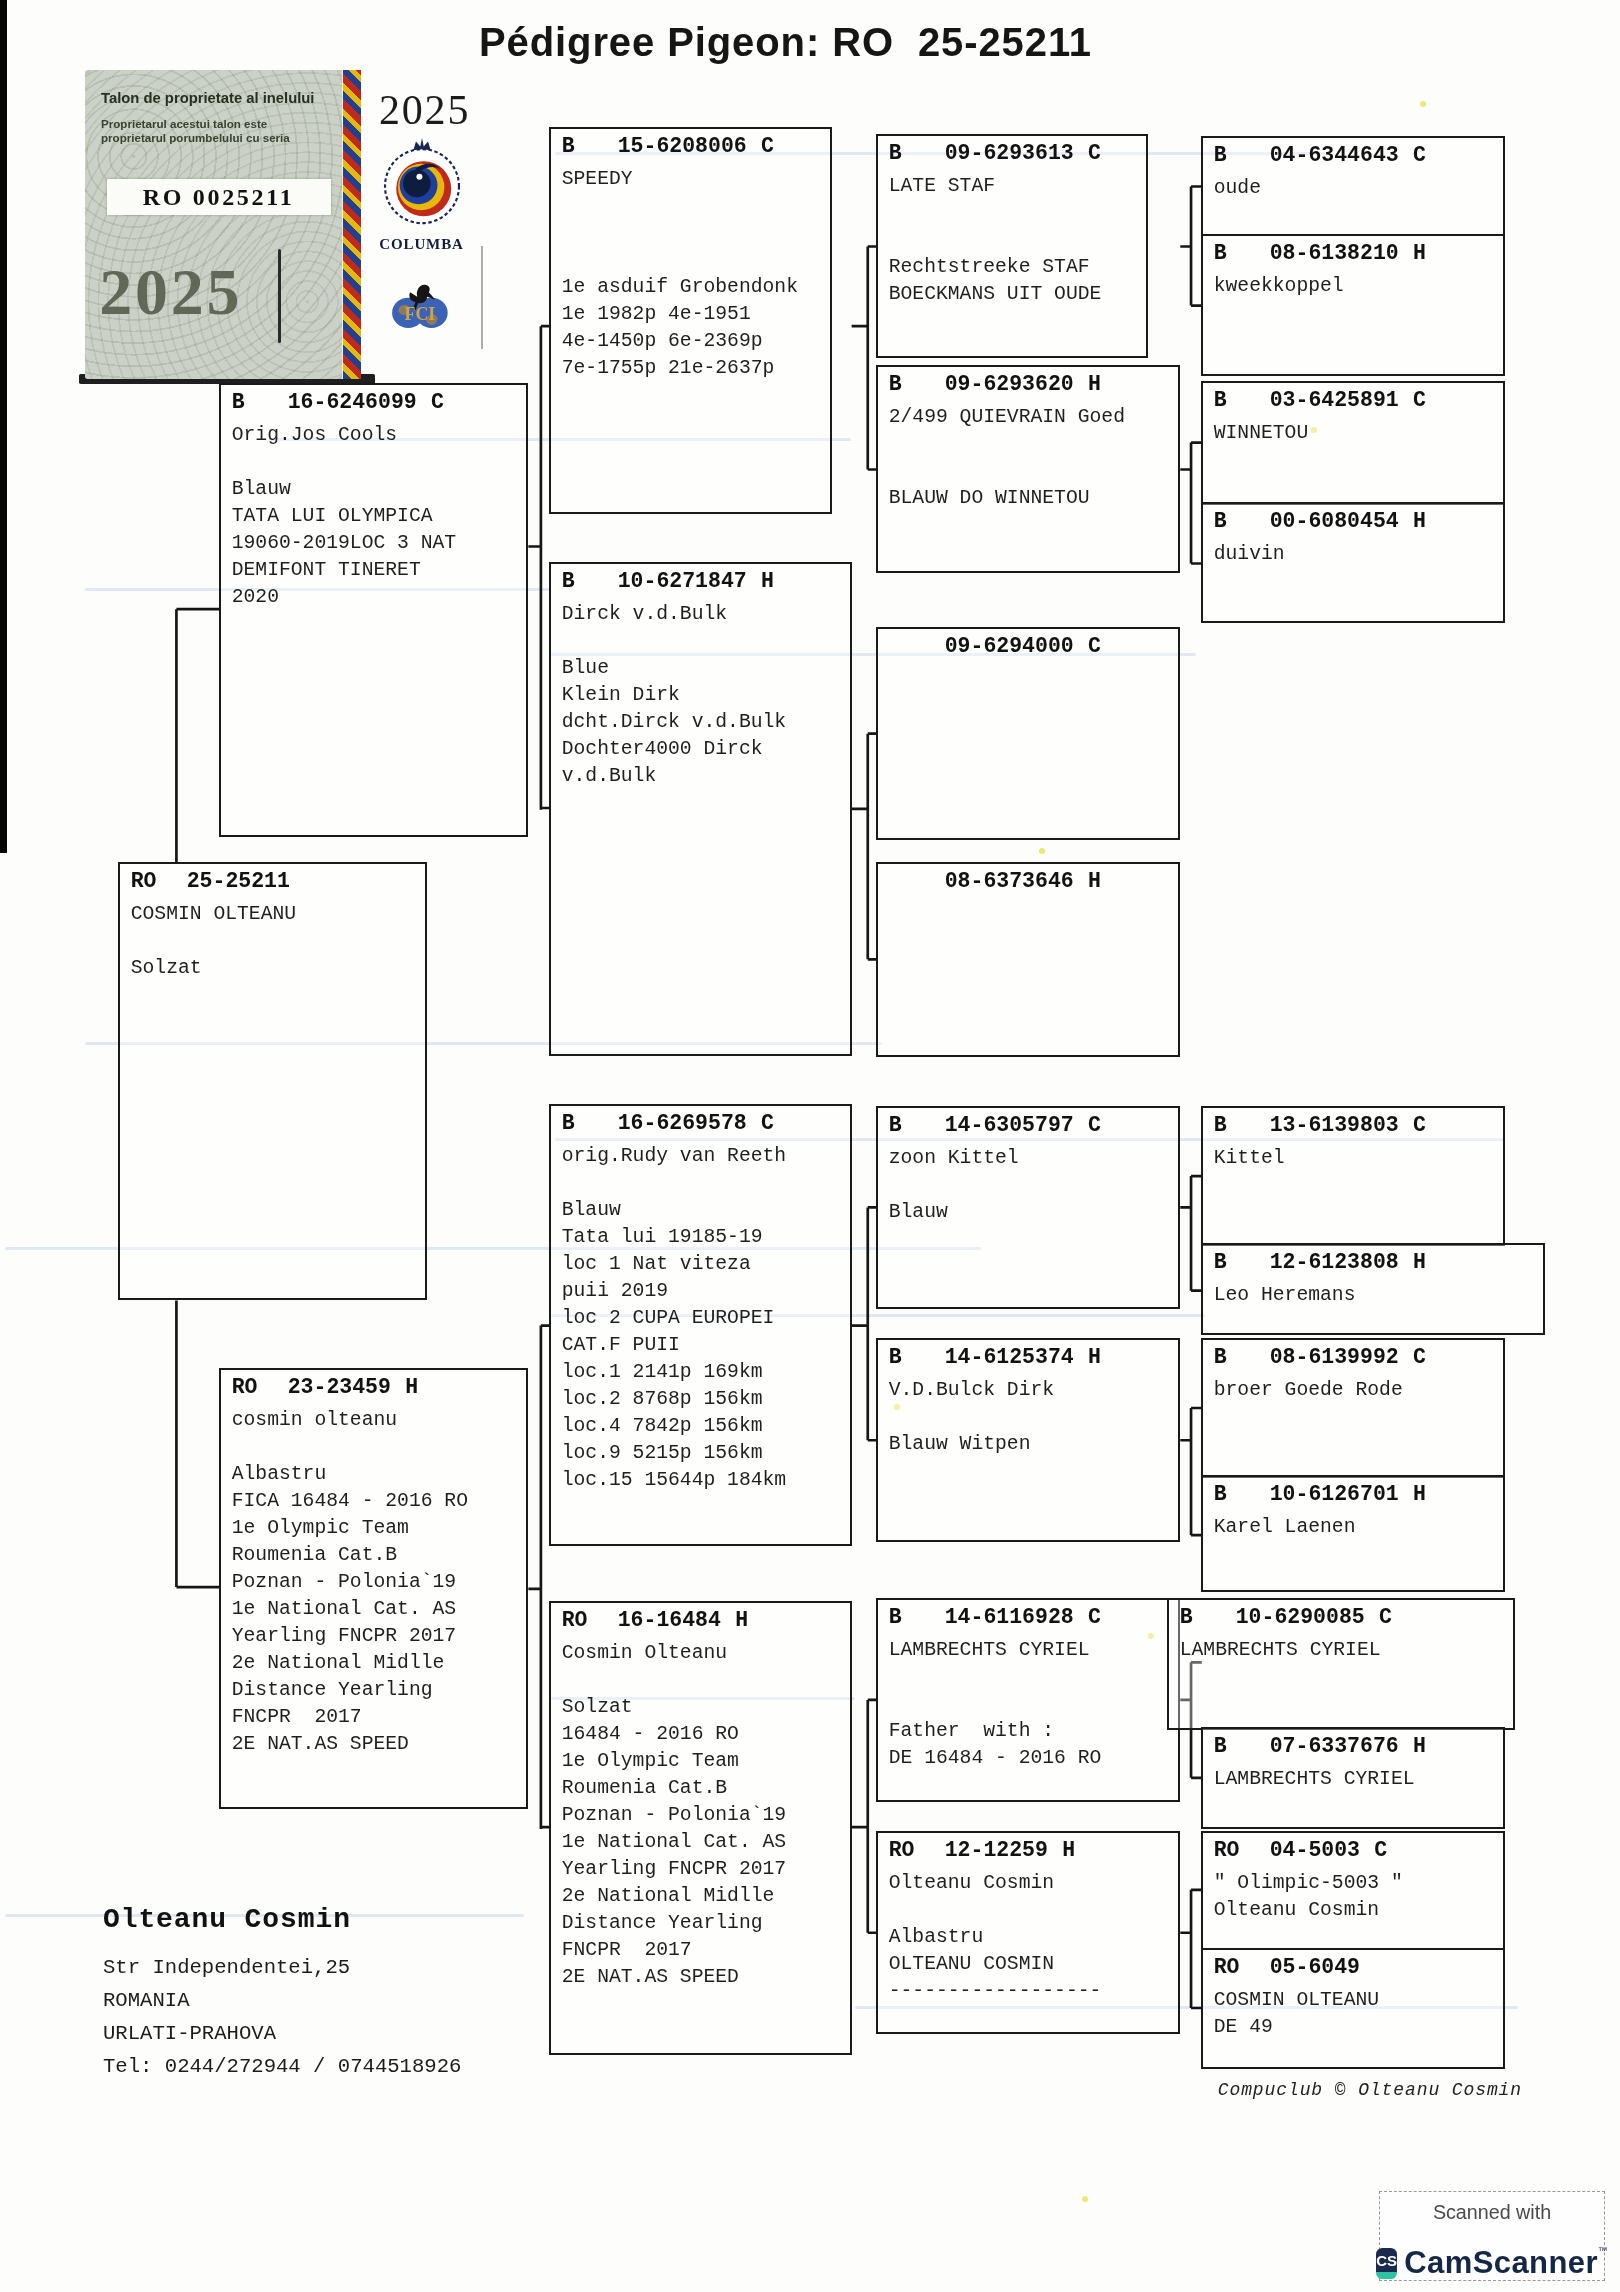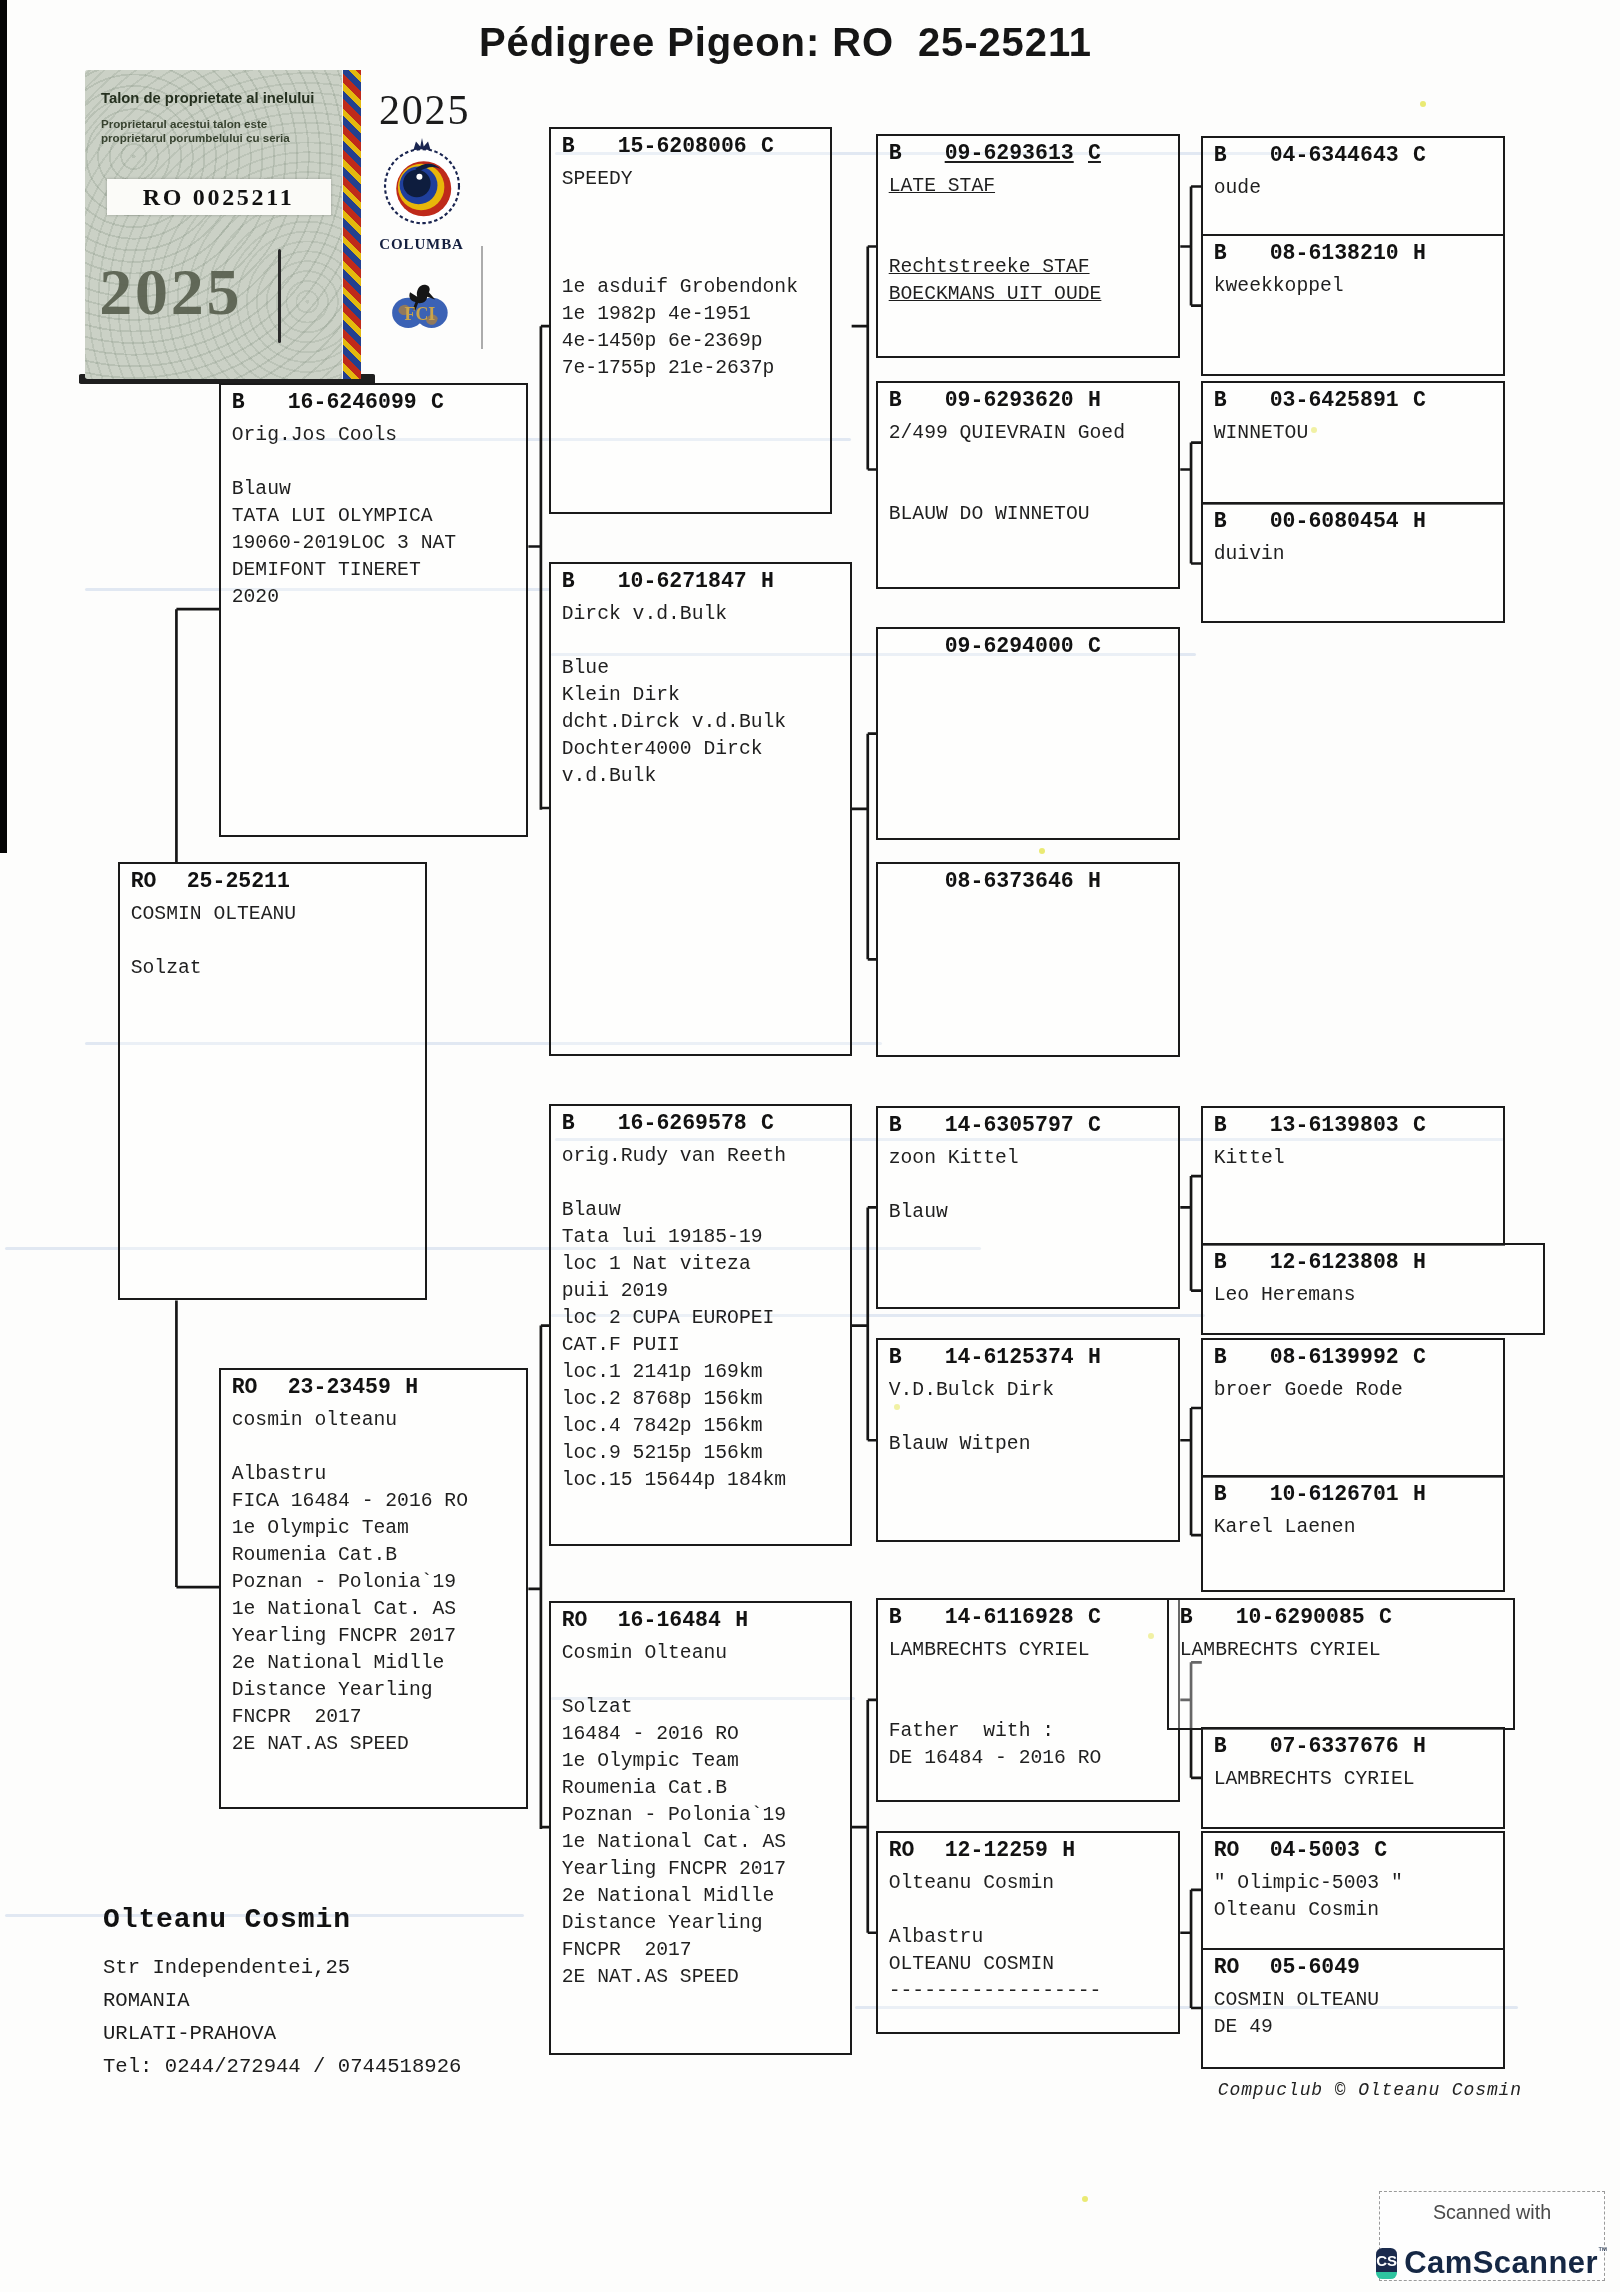--- a/index.html
+++ b/index.html
@@ -43,22 +43,22 @@
   .pfx{display:inline-block;min-width:56px;}
   .sx{margin-left:14.3px;}
   .pb{font-size:19.7px;line-height:27px;white-space:pre;color:#1f1f1f;}
   #bx-subject{left:118px;top:862px;width:309px;height:438px;}
   #bx-father{left:219px;top:383px;width:309px;height:454px;}
   #bx-mother{left:219px;top:1368px;width:309px;height:441px;}
   #bx-gp1{left:549px;top:127px;width:283px;height:387px;}
   #bx-gp2{left:549px;top:562px;width:303px;height:494px;}
   #bx-gp3{left:549px;top:1104px;width:303px;height:442px;}
   #bx-gp4{left:549px;top:1601px;width:303px;height:454px;}
-  #bx-ggp1{left:876px;top:134px;width:304px;height:224px;text-decoration:underline;}
-  #bx-ggp2{left:876px;top:365px;width:304px;height:208px;margin-top:16px;}
+  #bx-ggp1{left:876px;top:134px;width:272px;height:224px;}
+  #bx-ggp2{left:876px;top:365px;width:304px;height:208px;}
   #bx-ggp3{left:876px;top:627px;width:304px;height:213px;}
   #bx-ggp4{left:876px;top:862px;width:304px;height:195px;}
   #bx-ggp5{left:876px;top:1106px;width:304px;height:203px;}
   #bx-ggp6{left:876px;top:1338px;width:304px;height:204px;}
   #bx-ggp7{left:876px;top:1598px;width:304px;height:204px;}
   #bx-ggp8{left:876px;top:1831px;width:304px;height:203px;}
   #bx-g3p1{left:1201px;top:136px;width:304px;height:100px;}
   #bx-g3p2{left:1201px;top:234px;width:304px;height:142px;}
   #bx-g3p3{left:1201px;top:381px;width:304px;height:124px;}
   #bx-g3p4{left:1201px;top:502px;width:304px;height:121px;}

